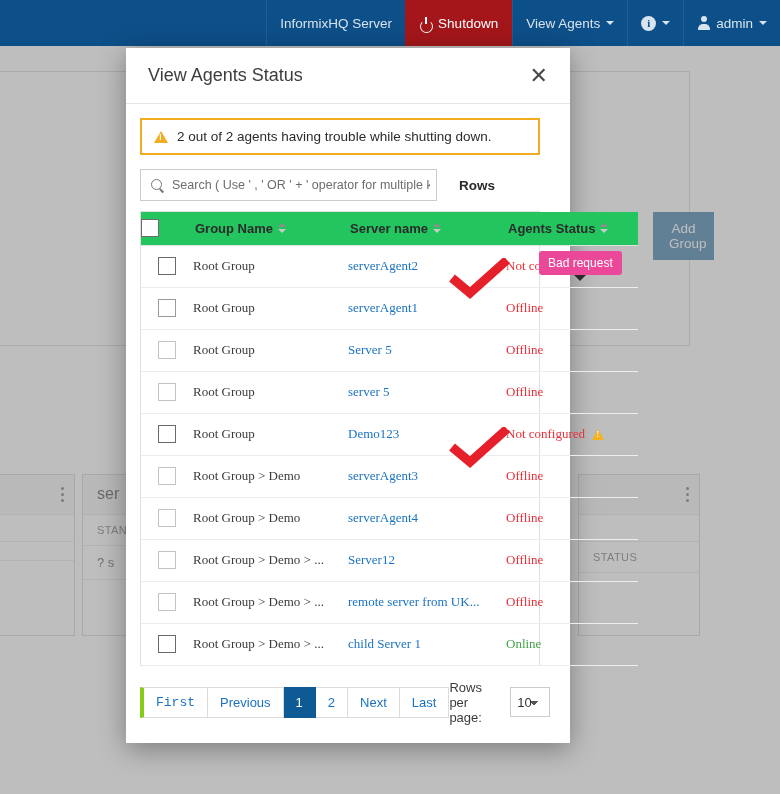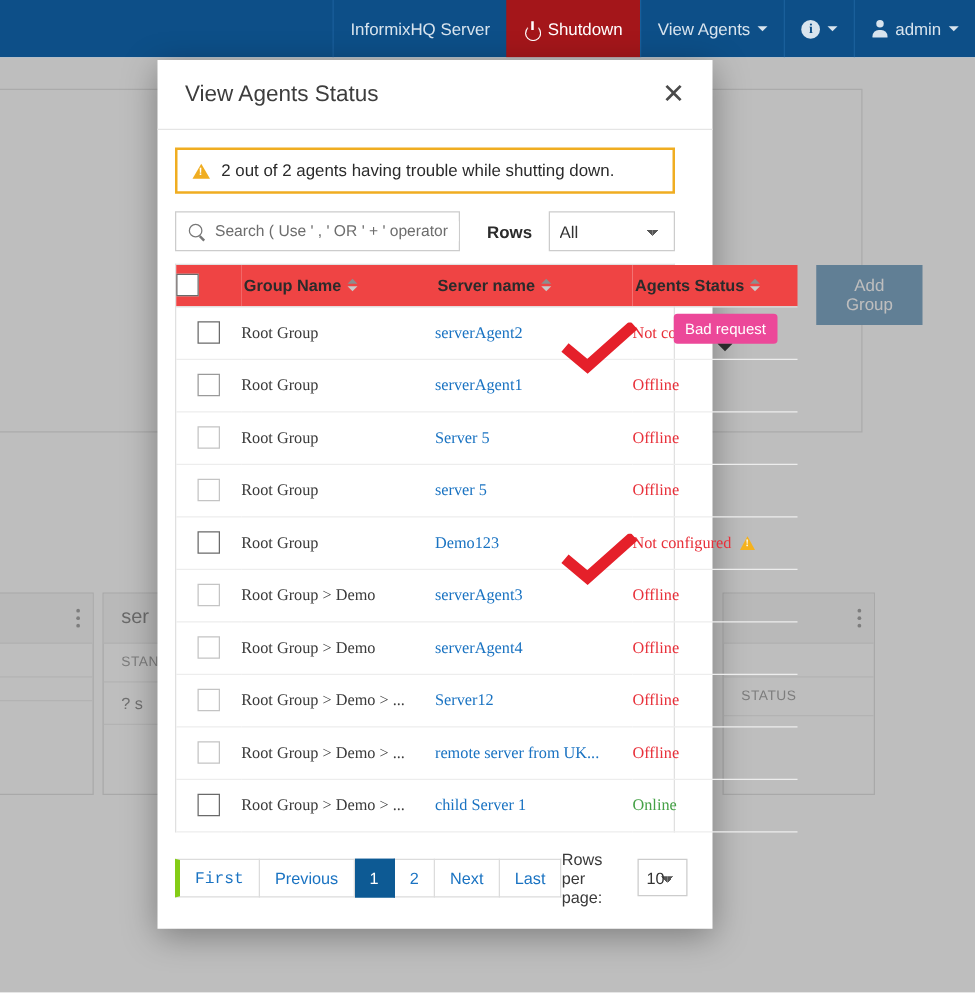--- a/index.html
+++ b/index.html
@@ -215,21 +215,21 @@
     background-repeat: no-repeat;
   }
 
   
   .tbl-wrap { border: 1px solid #e0e0e0; border-bottom: none; }
   table.agents {
     width: 100%; border-collapse: collapse;
     table-layout: fixed;
   }
   table.agents th {
-    background: #ef4444;
+    background: #22c55e;
     height: 33px;
     text-align: left;
     font-size: 13px; color: #2b2b2b; font-weight: bold;
     border-bottom: 1px solid #e0e0e0;
     padding: 0;
   }
   table.agents td {
     height: 42px;
     font-size: 13px; color: #3a3a3a;
     border-bottom: 1px solid #ededed;
@@ -361,21 +361,21 @@
         <span class="user-glyph"></span>
         <span>admin</span>
         <span class="caret"></span>
       </div>
     </div>
 
     <div class="bg-body">
 
       <div class="bg-panel" style="left:-10px; top:25px; width:700px; height:275px;"></div>
 
-      <button class="btn-blue" style="left:653px; top:166px; width:85px;">Add Group</button>
+      <button class="btn-blue" style="left:653px; top:166px; width:61px;">Add Group</button>
 
 
       <div class="card" style="left:-65px; top:428px; width:140px; height:162px;">
         <div class="card-head">
           <div class="kebab">
               <i></i>
               <i></i>
               <i></i>
             </div>
         </div>
@@ -429,23 +429,20 @@
         <span class="warn-tri"></span>
         <span>2 out of 2 agents having trouble while shutting down.</span>
       </div>
 
       <div class="filter-row">
         <div class="search-box">
           <span class="search-icon"></span>
           <input class="search-input" type="text" placeholder="Search ( Use ' , ' OR ' + ' operator for multiple keywords )" style="">
         </div>
         <span class="view-label">Rows</span>
-        <select class="view-select">
-          <option>All</option>
-        </select>
       </div>
 
       <div class="tbl-wrap">
         <table class="agents">
           <colgroup>
             <col class="col-cb">
               <col class="col-grp">
               <col class="col-srv">
               <col class="col-sts">
           </colgroup>

